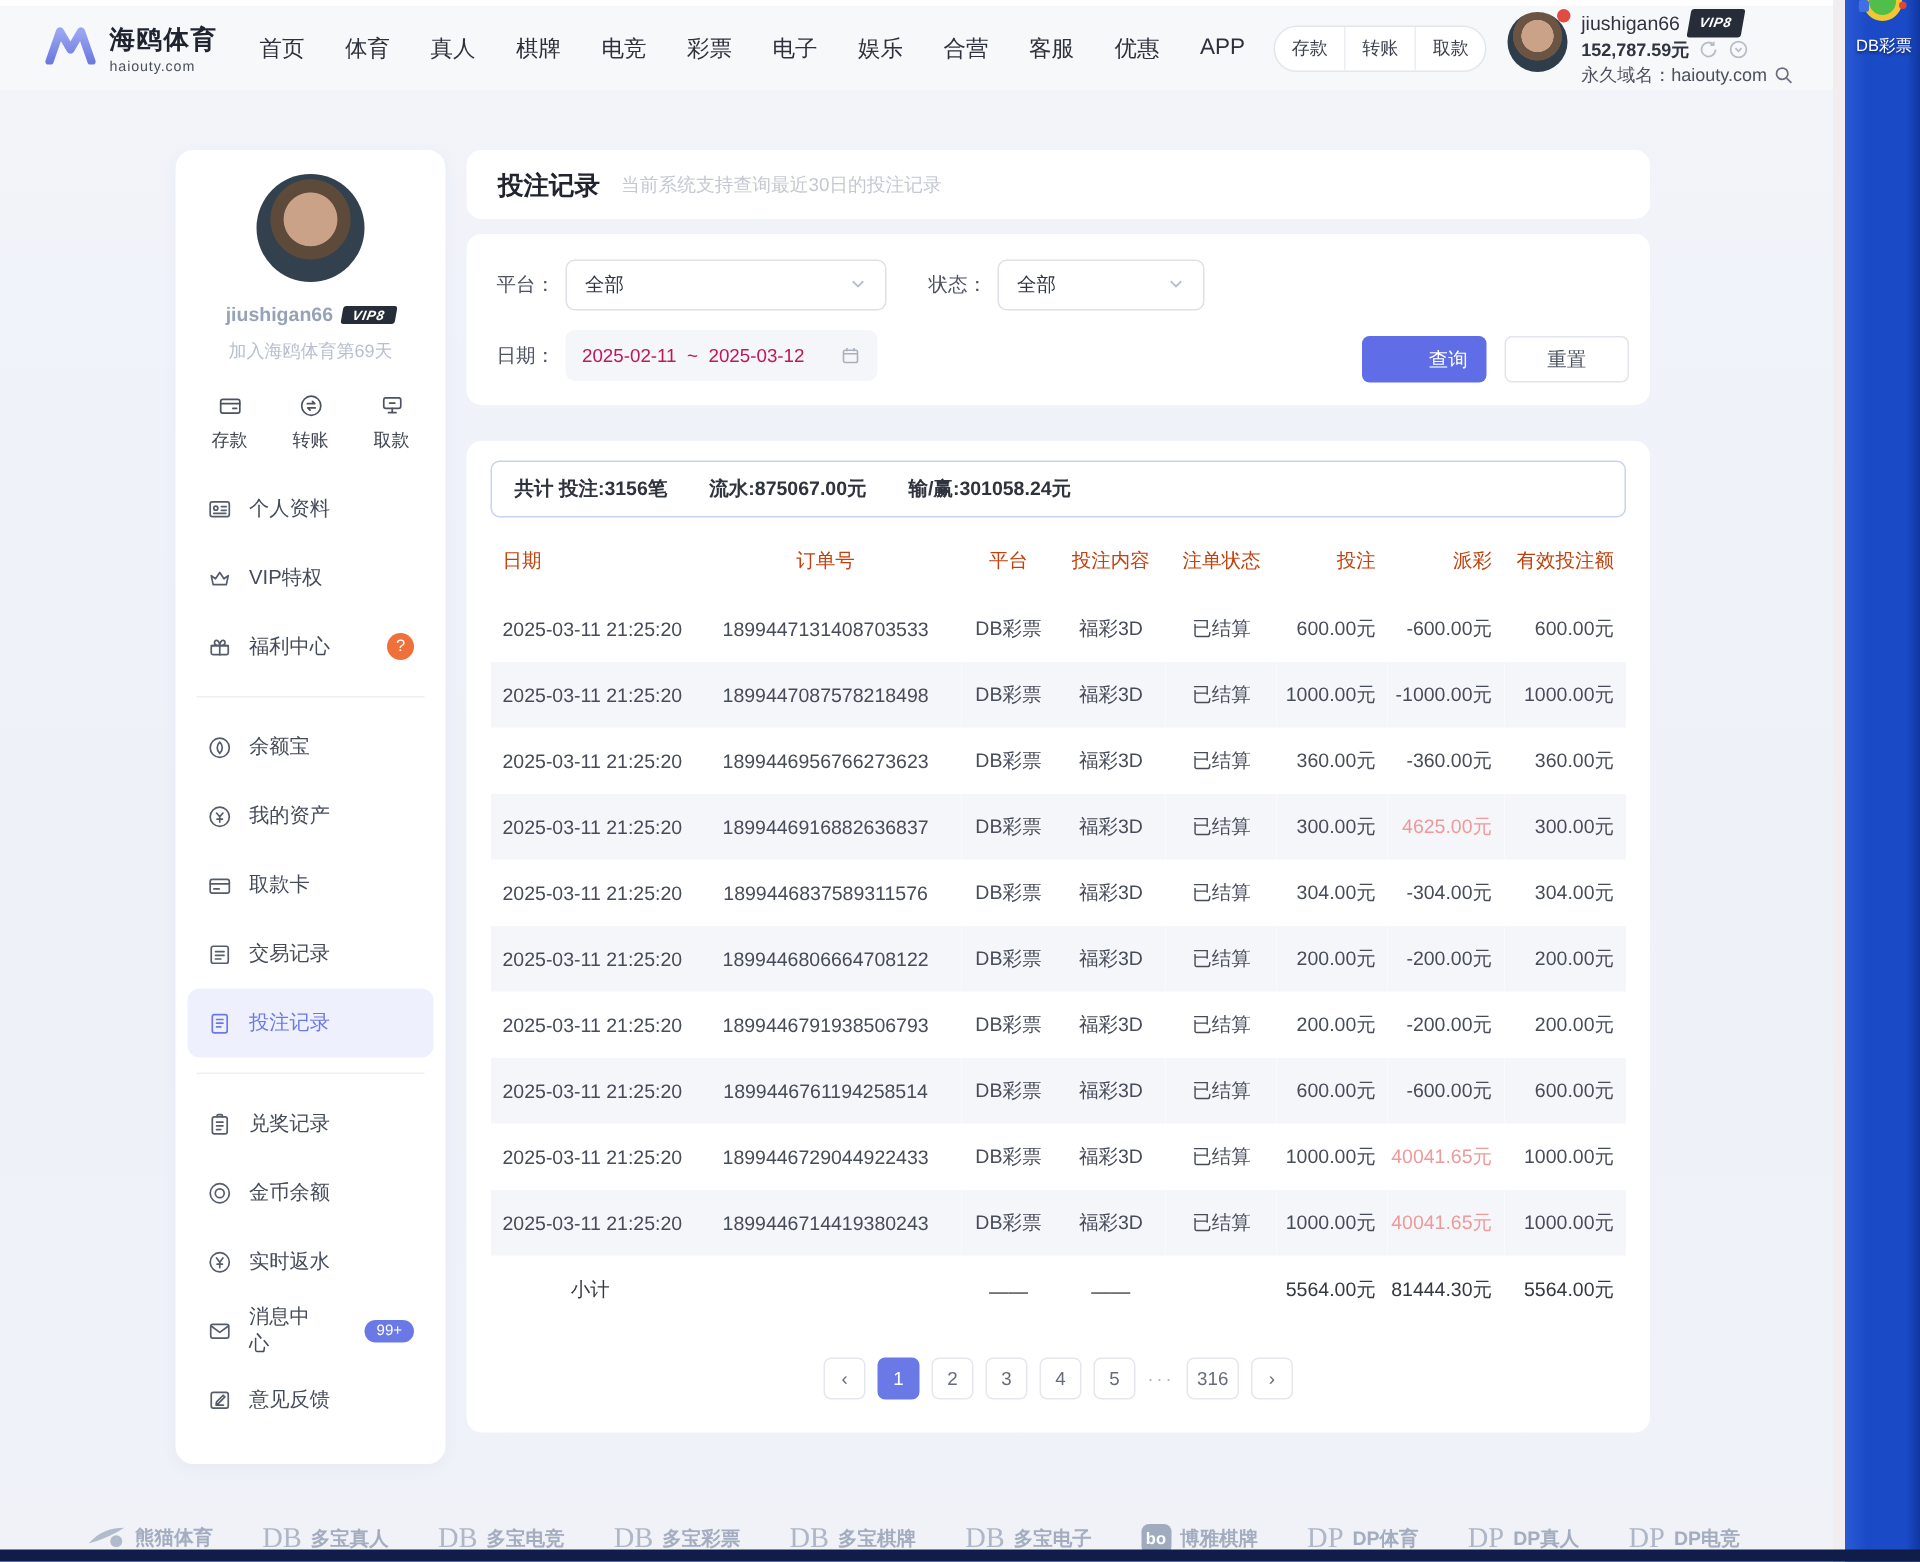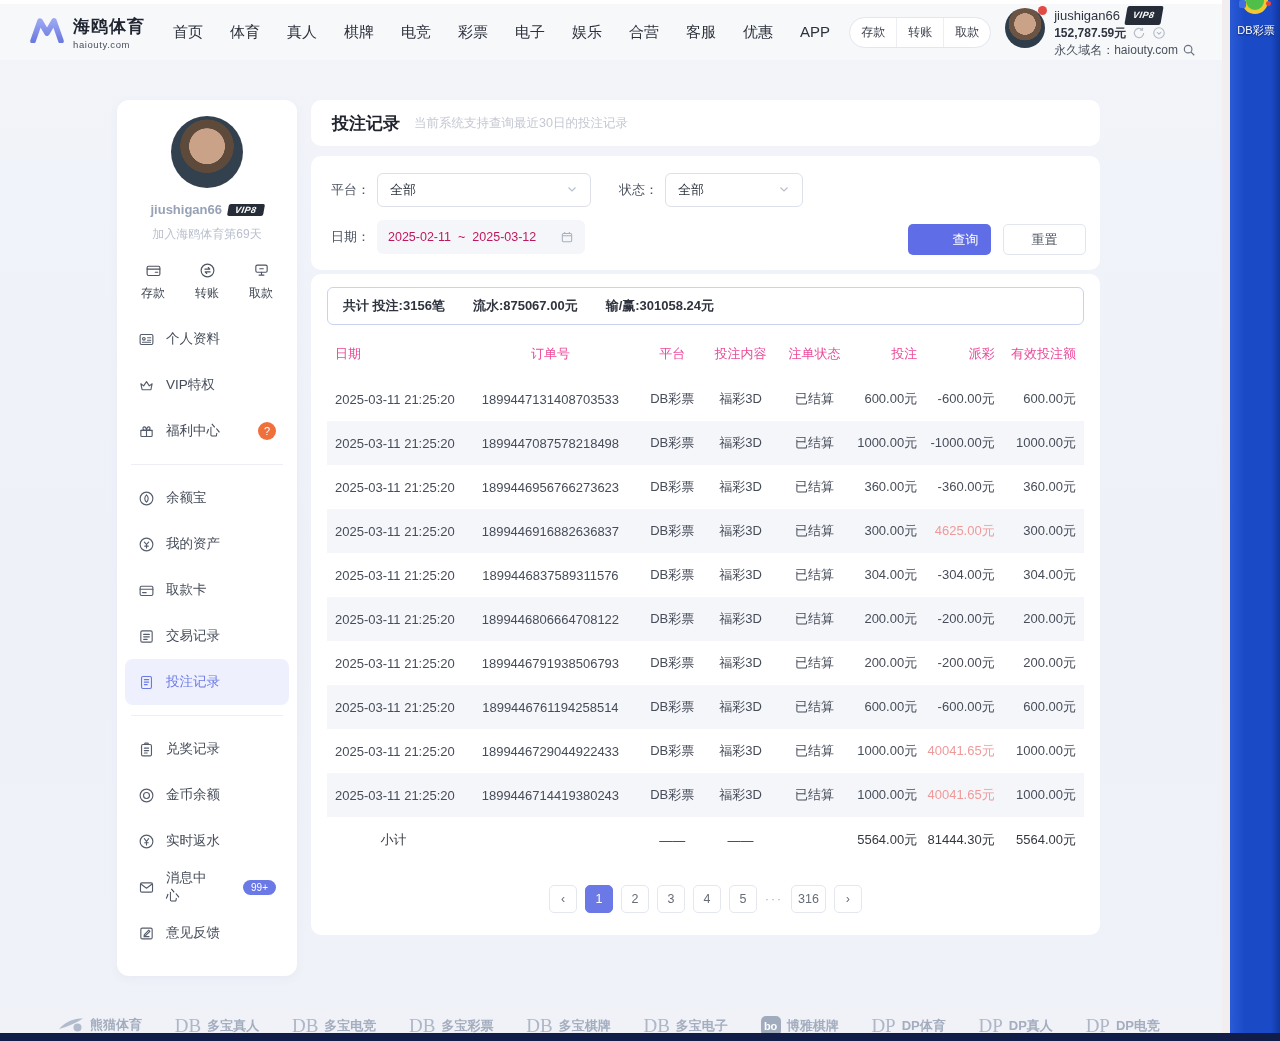--- a/index.html
+++ b/index.html
@@ -81,21 +81,21 @@
   .badge-blue { background:#6b79e6; color:#fff; font-size:10px; padding:2px 8px; border-radius:9px;
     margin-left:14px; }
 
   
   .main { width:789px; }
   .title-card { background:#fff; border-radius:10px; height:46px; display:flex; align-items:center;
     gap:14px; padding:0 21px; margin-bottom:10px; }
   .page-title { font-size:17px; font-weight:bold; color:#21242e; }
   .page-subtitle { font-size:12.5px; color:#c4c8d2; }
 
-  .filter-card { background:#fff; border-radius:10px; padding:17px 20px 16px; margin-bottom:4px; position:relative; }
+  .filter-card { background:#fff; border-radius:10px; padding:17px 20px 16px; margin-bottom:24px; position:relative; }
   .filter-row { display:flex; align-items:center; }
   .filter-row + .filter-row { margin-top:13px; }
   .filter-label { font-size:13px; color:#4c5260; margin-right:7px; white-space:nowrap; }
   .select { height:34px; border:1px solid #dde0e8; border-radius:6px; background:#fff;
     display:flex; align-items:center; padding:0 12px; font-size:13px; color:#2f3440; cursor:pointer; }
   .select .chev { margin-left:auto; color:#b9bfca; }
   .select .chev svg { width:12px; height:12px; }
   .sel-platform { width:214px; margin-right:28px; }
   .sel-status { width:138px; }
   .date-box { width:208px; height:34px; background:#f5f6fa; border-radius:6px; display:flex; align-items:center;
@@ -110,21 +110,21 @@
     justify-content:center; cursor:pointer; }
   .btn-primary { background:#5f6de6; color:#fff;padding-left:32px; }
   .btn-ghost { background:#fff; color:#4c5260; border:1px solid #e2e5ec; }
 
   .table-card { background:#fff; border-radius:10px; padding:13px 16px 22px; }
   .summary-bar { border:1px solid #c9d3f0; border-radius:6px; height:38px; display:flex; align-items:center;
     gap:28px; padding:0 15px; margin-bottom:6px; }
   .summary-item { font-size:13px; color:#2f333e; font-weight:bold; }
 
   table { width:100%; border-collapse:collapse; table-layout:fixed; }
-  th { height:46px; font-size:13px; font-weight:normal; color:#ec4899; }
+  th { height:46px; font-size:13px; font-weight:normal; color:#c2410c; }
   td { height:44px; font-size:13px; color:#474c59; overflow:hidden; white-space:nowrap; }
   .al { text-align:left; padding-left:8px; }
   .ac { text-align:center; }
   .ar { text-align:right; padding-right:8px; }
   tbody tr.data-row:nth-child(even) { background:#f5f6fa; }
   td.win { color:#ef9a9a; }
   .subtotal-row td { height:46px; color:#34383f; }
   .st-label { font-size:13px; }
 
   .pagination { display:flex; justify-content:center; align-items:center; gap:8px; margin-top:22px; }

